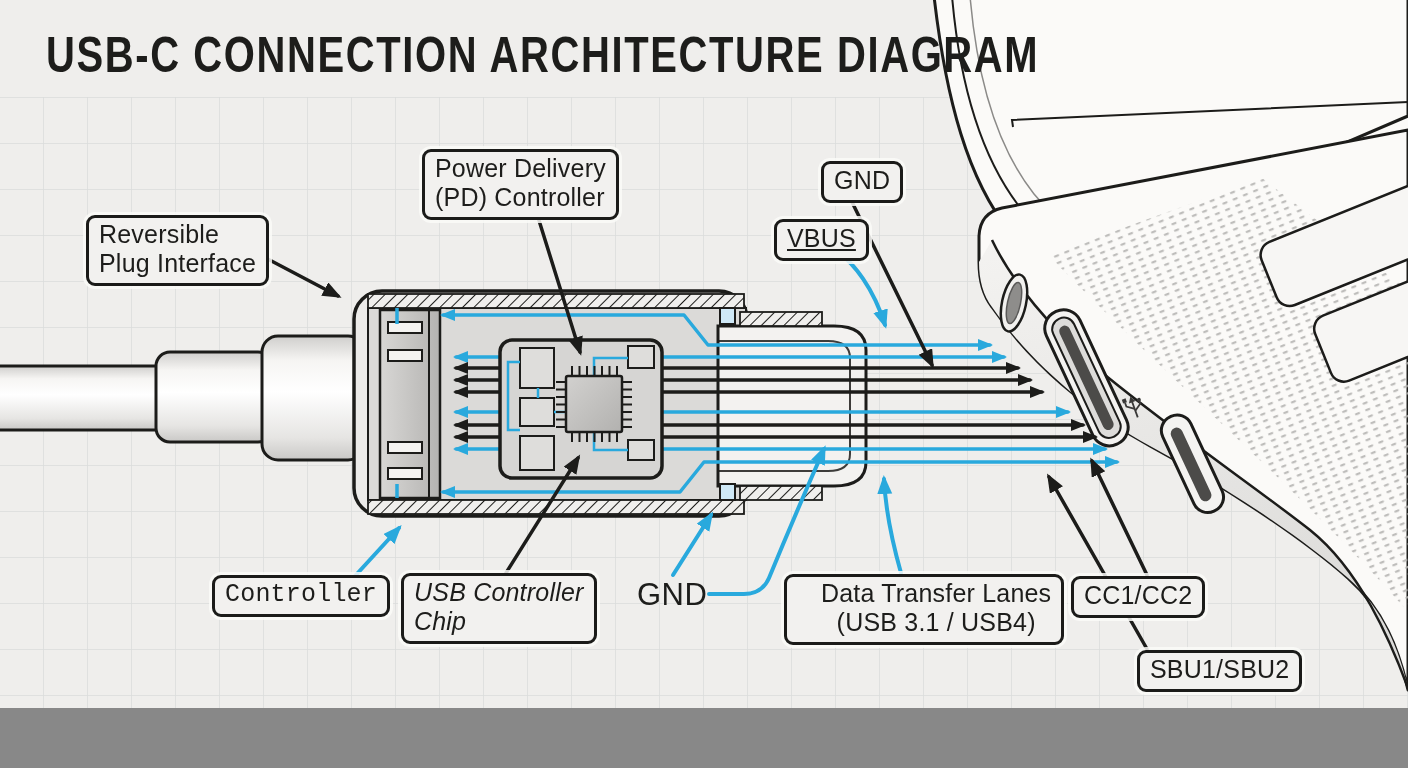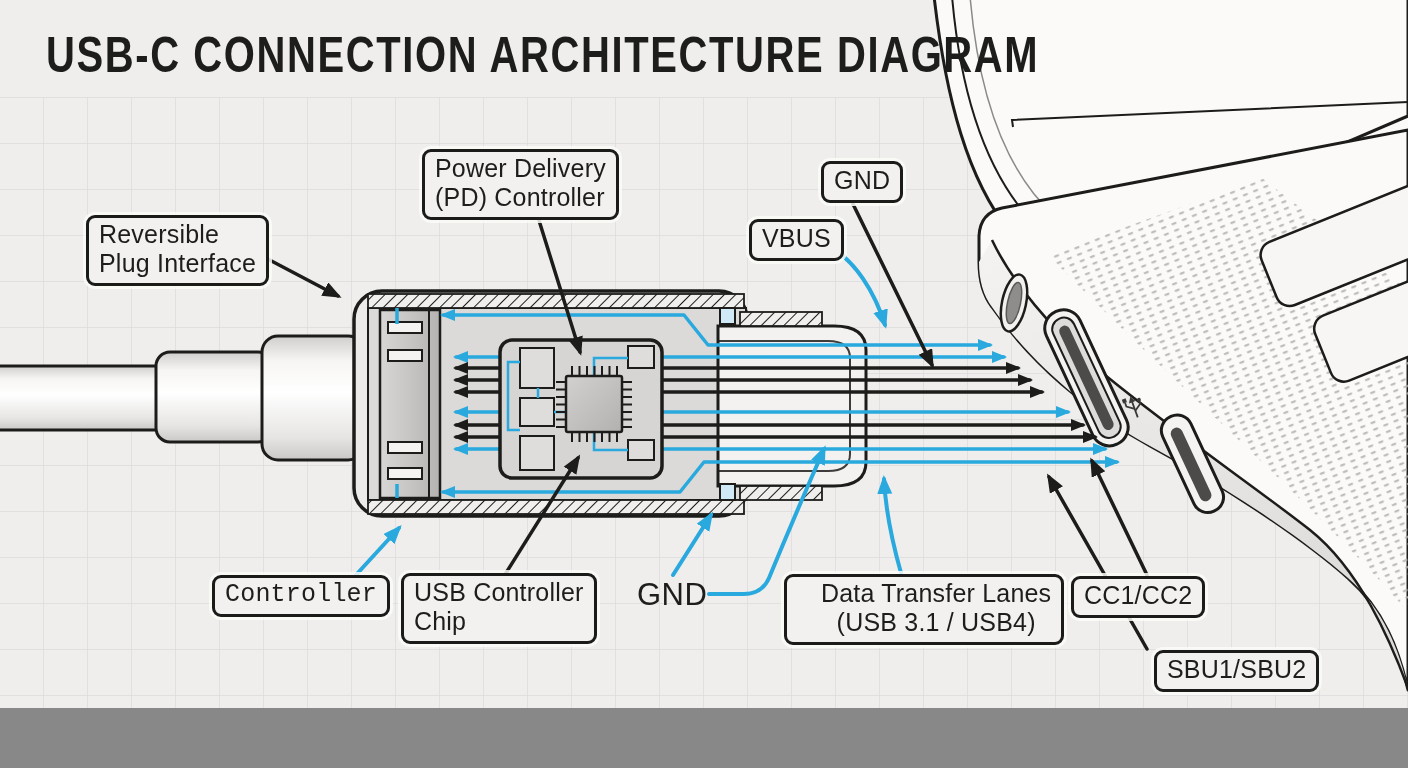--- a/index.html
+++ b/index.html
@@ -244,23 +244,23 @@
     </g>
   </svg>
 
   <div class="title">USB-C CONNECTION ARCHITECTURE DIAGRAM</div>
 
   <div class="lbl" style="left:422px;top:149px;">Power Delivery
 (PD) Controller</div>
   <div class="lbl" style="left:86px;top:215px;">Reversible
 Plug Interface</div>
   <div class="lbl" style="left:821px;top:161px;">GND</div>
-  <div class="lbl" style="left:749px;top:219px;">VBUS</div>
+  <div class="lbl" style="left:774px;top:219px;text-decoration:underline;">VBUS</div>
   <div class="lbl" style="left:212px;top:575px;font-family:Liberation Mono, monospace;">Controller</div>
-  <div class="lbl" style="left:401px;top:573px;">USB Controller
+  <div class="lbl" style="left:401px;top:573px;font-style:italic;">USB Controller
 Chip</div>
   <div class="lbl-plain" style="left:637px;top:577px;">GND</div>
   <div class="lbl center" style="left:784px;top:574px;padding-left:34px;">Data Transfer Lanes
 (USB 3.1 / USB4)</div>
   <div class="lbl" style="left:1071px;top:576px;">CC1/CC2</div>
-  <div class="lbl" style="left:1137px;top:650px;margin-left:17px;">SBU1/SBU2</div>
+  <div class="lbl" style="left:1137px;top:650px;">SBU1/SBU2</div>
 
 </div>
 
 </body></html>

